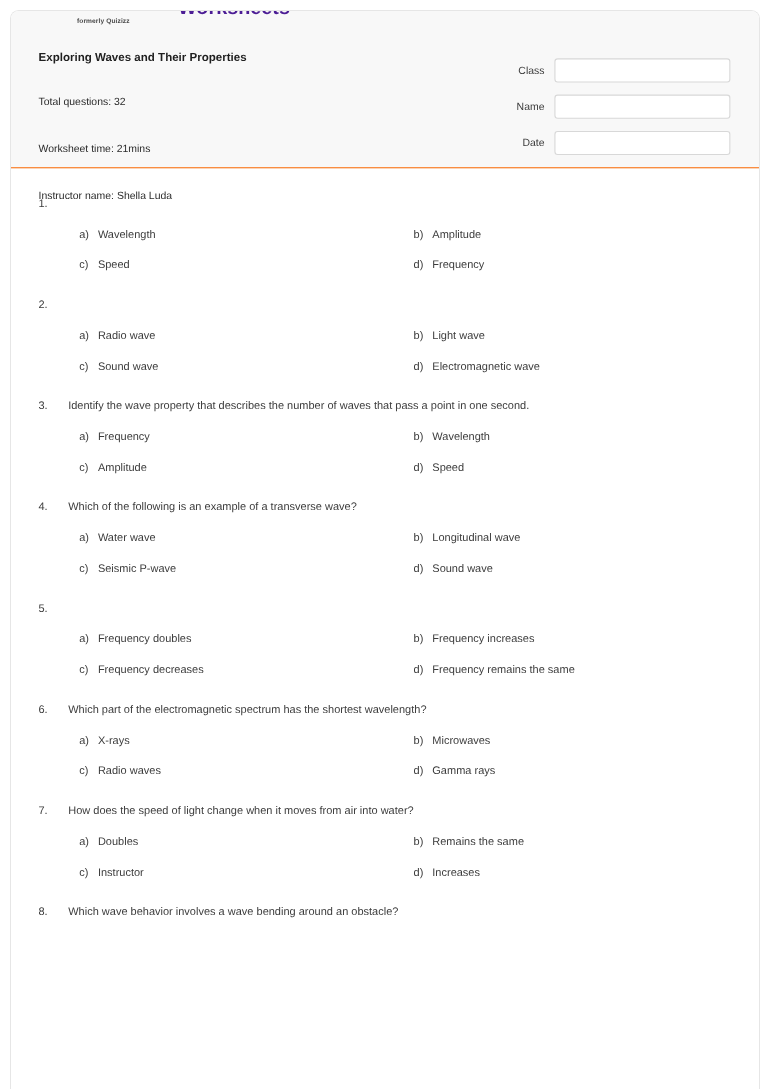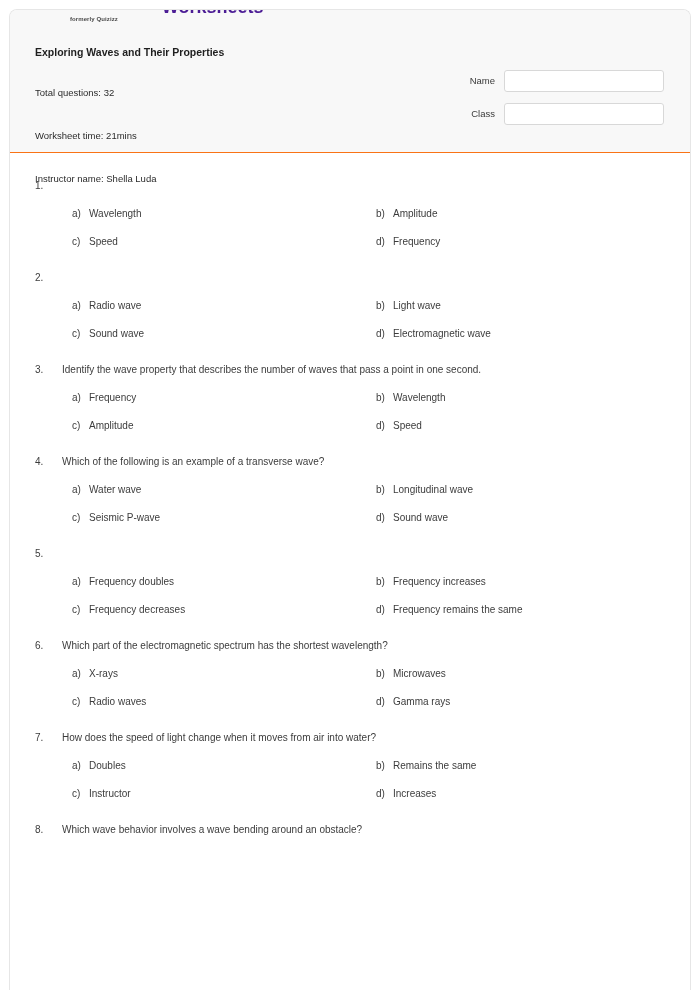--- a/index.html
+++ b/index.html
@@ -210,25 +210,29 @@
 
         <div class="ws-meta">
           <div>Total questions: 32</div>
           <div>Worksheet time: 21mins</div>
           <div>Instructor name: Shella Luda</div>
         </div>
       </div>
 
       <div class="header-fields">
         <div class="field-row">
+          <span class="field-label">Class</span>
+          <input class="field-input" type="text" value="" style="">
+        </div>
+        <div class="field-row">
           <span class="field-label">Name</span>
           <input class="field-input" type="text" value="" style="">
         </div>
         <div class="field-row">
-          <span class="field-label">Class</span>
+          <span class="field-label">Date</span>
           <input class="field-input" type="text" value="" style="">
         </div>
       </div>
 
     </div>
 
     <div class="sheet-body" id="questions-container">
         <div class="question">
           <div class="q-head">
             <div class="q-num">1.</div>

